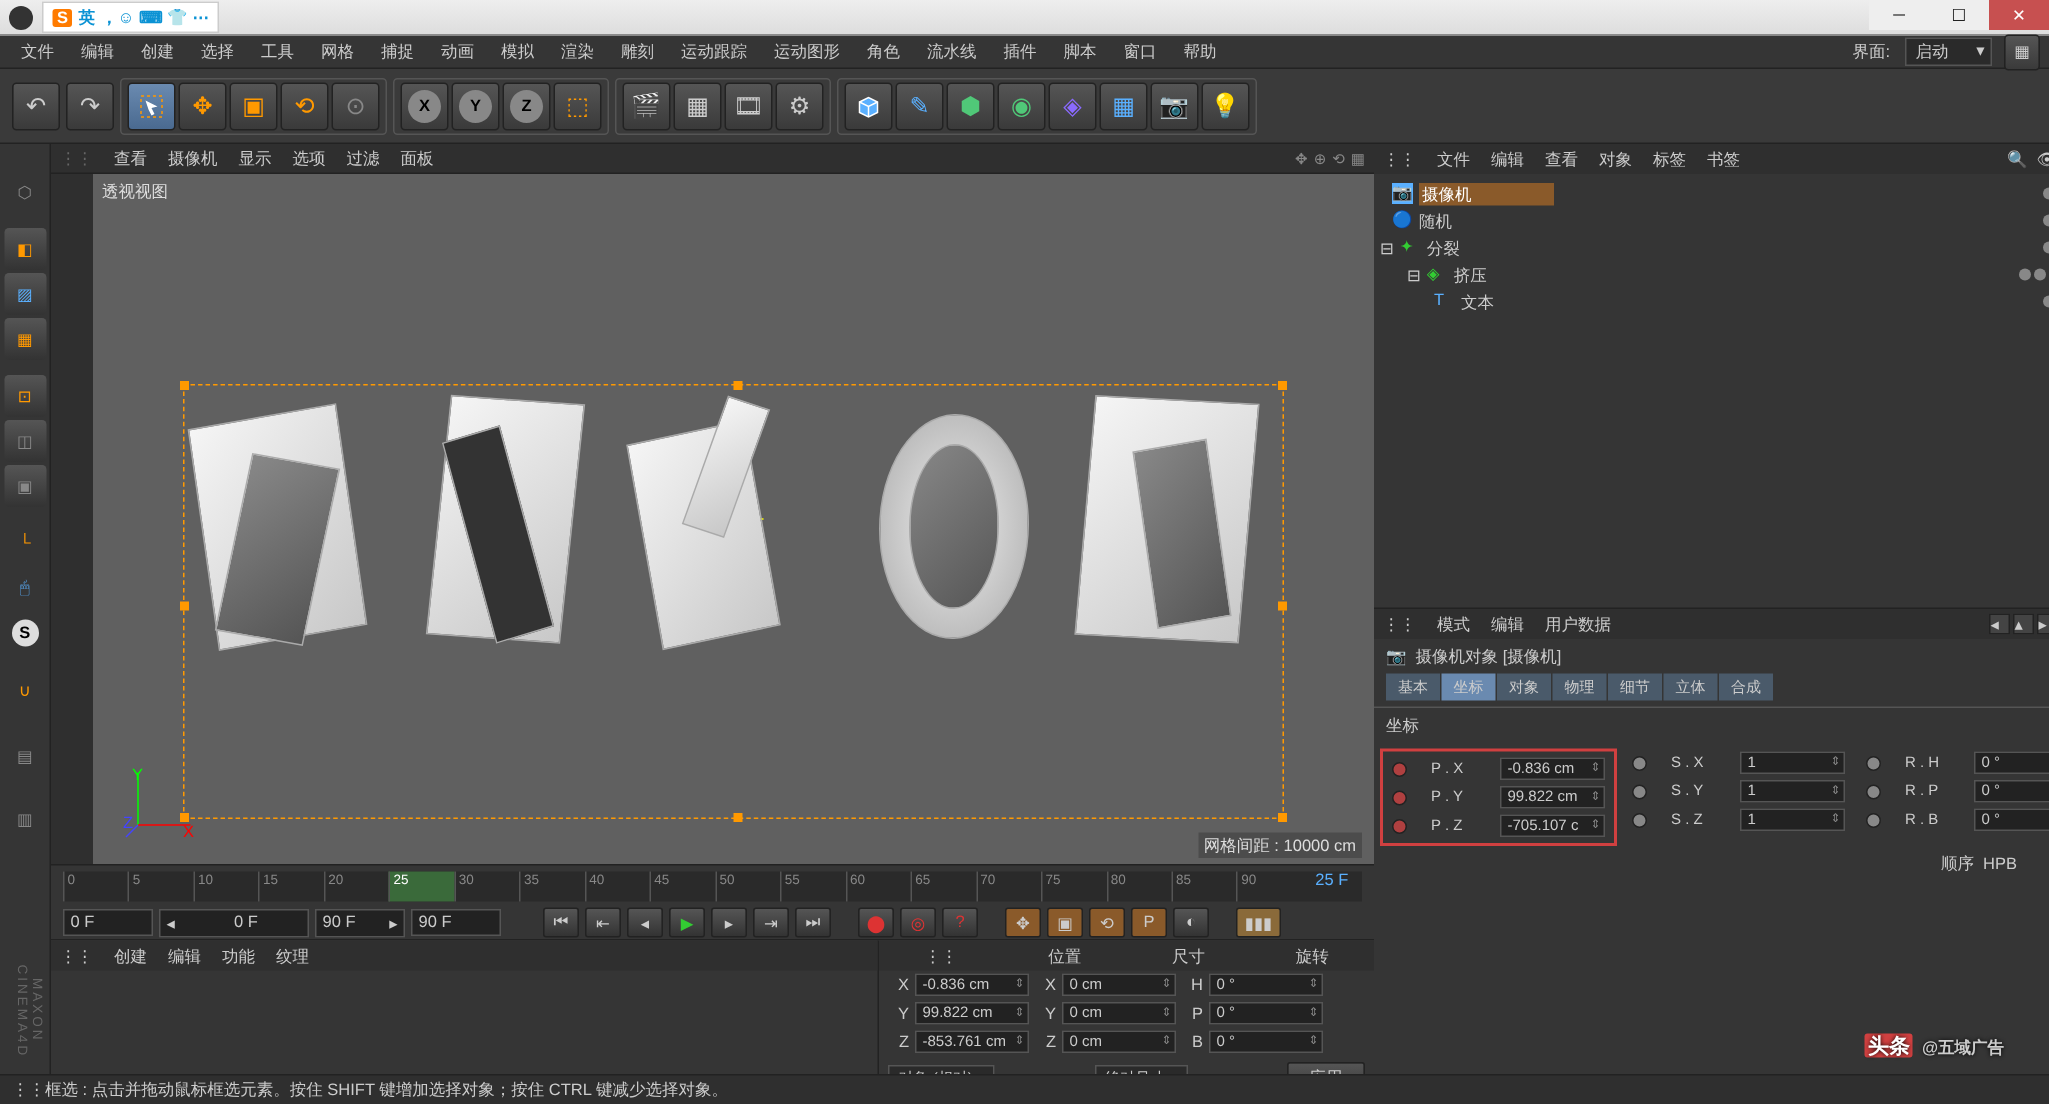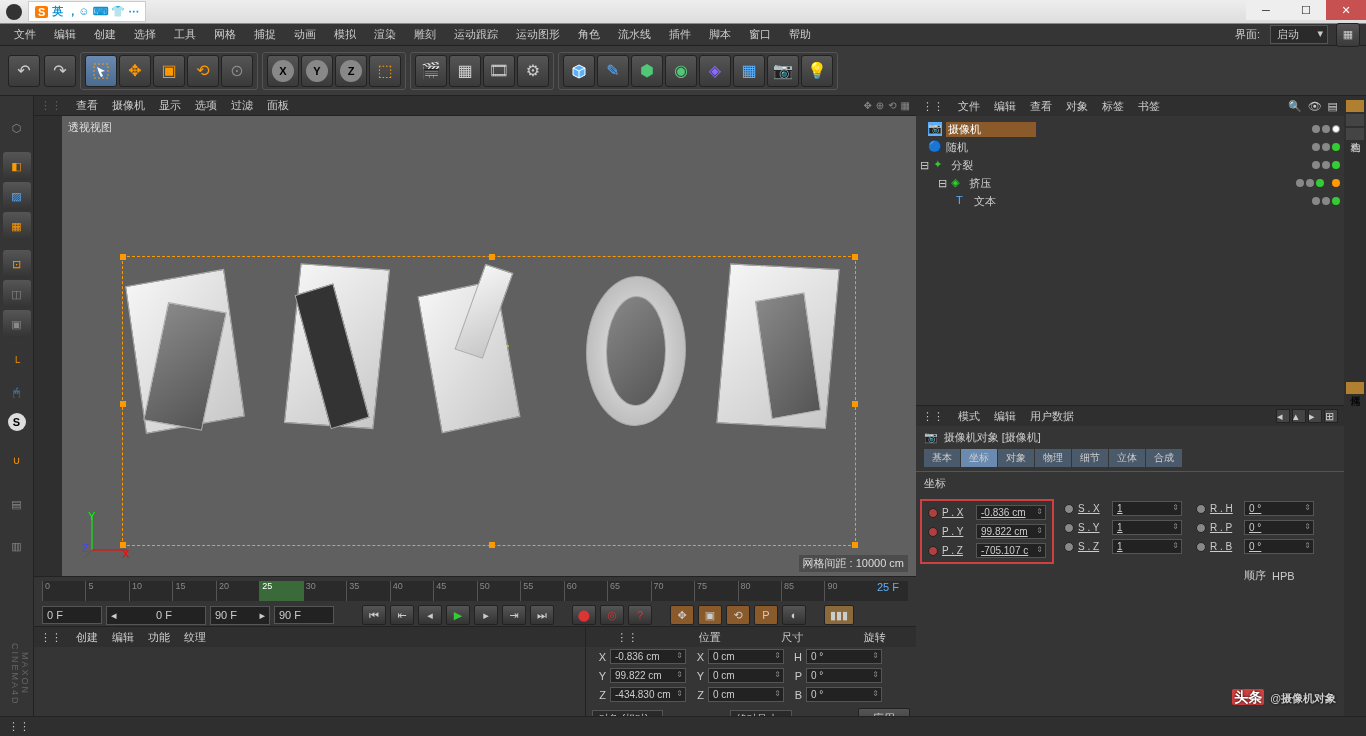--- a/index.html
+++ b/index.html
@@ -98,21 +98,21 @@
 
 .attrpanel{flex:1;}
 .attrpanel .hdr{height:20px;background:#2f2f2f;display:flex;align-items:center;padding:0 6px;gap:14px;}
 .attrpanel .hdr .navbtn{width:14px;height:14px;background:#444;border:1px solid #222;}
 .attrpanel .objtitle{padding:4px 8px;display:flex;align-items:center;gap:6px;}
 .attrpanel .tabs{display:flex;padding:0 8px;gap:1px;}
 .attrpanel .tabs span{background:#4a5a6a;padding:2px 8px;font-size:10px;}
 .attrpanel .tabs span.active{background:#6a8ab0;}
 .attrpanel .sect{padding:4px 8px;border-top:1px solid #555;margin-top:4px;}
 .attrpanel .coordgrid{padding:4px;}
-.attrpanel .crow{display:flex;align-items:center;gap:4px;padding:2px 4px;text-decoration:underline;}
+.attrpanel .crow{display:flex;align-items:center;gap:16px;padding:2px 4px;}
 .attrpanel .crow .dot{width:10px;height:10px;border-radius:50%;background:#b04040;border:1px solid #222;}
 .attrpanel .crow .dot.g{background:#888;}
 .attrpanel .crow .lbl{width:30px;font-size:10px;}
 .attrpanel .crow .fld{background:#222;border:1px solid #555;padding:1px 14px 1px 4px;width:70px;position:relative;font-size:10px;}
 .attrpanel .crow .fld::after{content:"⇕";position:absolute;right:2px;color:#888;font-size:8px;}
 .attrpanel .highlight{border:2px solid #d04040;padding:2px;}
 .attrpanel .order{display:flex;justify-content:flex-end;padding:4px 8px;gap:6px;align-items:center;}
 .attrpanel .fold{background:#3a3a3a;padding:3px 8px;border-top:1px solid #555;}
 .attrpanel .fold::before{content:"▸ ";}
 
@@ -456,21 +456,21 @@
         <div class="row">
             <span class="lbl">Y</span>
             <div class="fld">99.822 cm</div>
             <span class="lbl">Y</span>
             <div class="fld">0 cm</div>
             <span class="lbl">P</span>
             <div class="fld">0 °</div>
           </div>
         <div class="row">
             <span class="lbl">Z</span>
-            <div class="fld">-434.830 cm</div>
+            <div class="fld">-853.761 cm</div>
             <span class="lbl">Z</span>
             <div class="fld">0 cm</div>
             <span class="lbl">B</span>
             <div class="fld">0 °</div>
           </div>
         <div class="row" style="justify-content:space-between;padding-top:4px">
           <div class="drop">对象 (相对)</div>
           <div class="drop">绝对尺寸</div>
           <div class="btn">应用</div>
         </div>
@@ -644,14 +644,15 @@
       <div class="st">内容浏览</div>
       <div class="st">构造</div>
       <div class="st a" style="margin-top:240px">属性</div>
     </div>
   </div>
 </div>
 
 <div class="vlogo">MAXON CINEMA4D</div>
 <div class="status">
     <span>⋮⋮ </span>
-  </div>
-<div class="watermark"><span class="red">头条</span><span>@摄像机对象</span></div>
+    <span>框选 : 点击并拖动鼠标框选元素。按住 SHIFT 键增加选择对象；按住 CTRL 键减少选择对象。</span>
+  </div>
+<div class="watermark"><span class="red">头条</span><span>@五域广告</span></div>
 
 </body></html>

